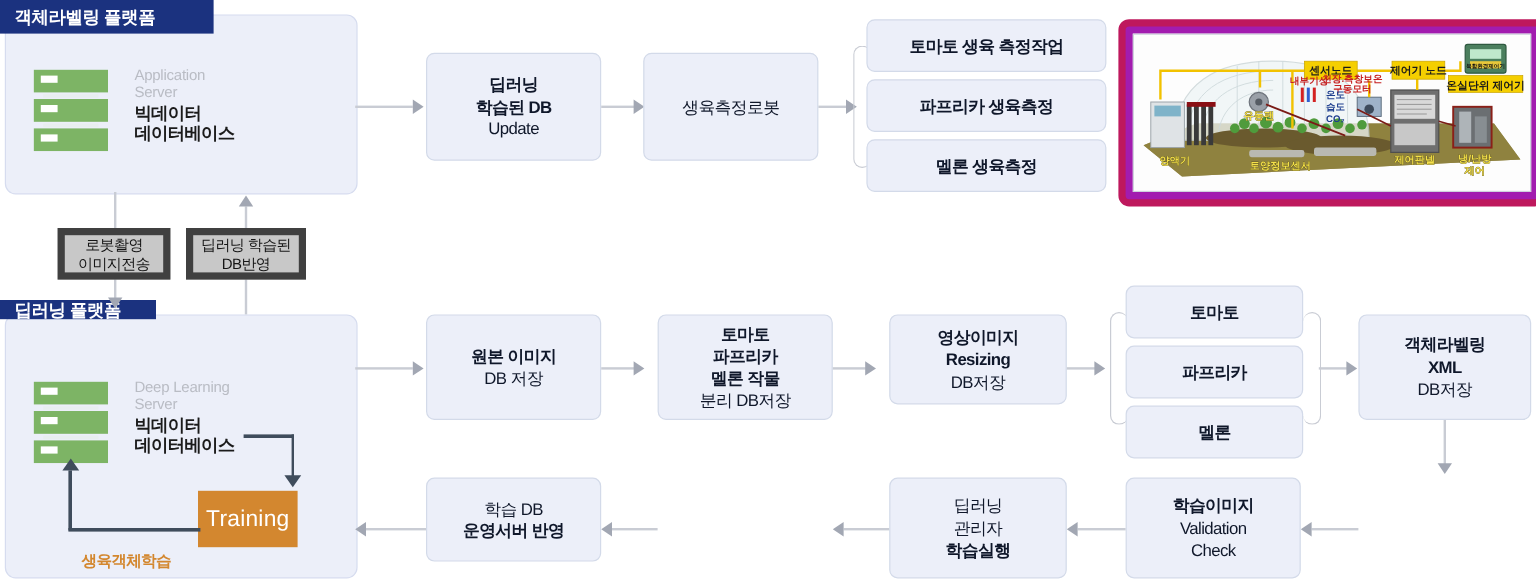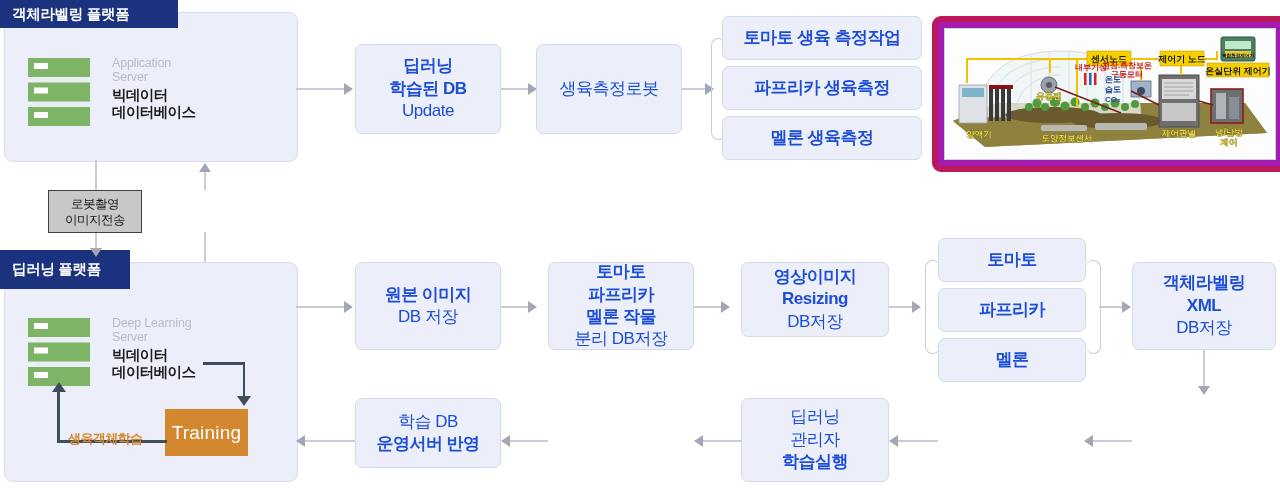--- a/index.html
+++ b/index.html
@@ -44,33 +44,33 @@
   .box{
     position:absolute;
     background:#eceff9;
     border:1px solid #d3dae9;
     border-radius:7px;
     display:flex;
     align-items:center;
     justify-content:center;
     text-align:center;
     box-sizing:border-box;
-    color:#1d4ed8;
+    color:#0f172a;
     line-height:1.32;
     letter-spacing:-0.5px;
-    font-size:17px;
+    font-size:14px;
   }
   .box .b{font-weight:bold;}
   .box .n{font-weight:normal;}
 
   
   .glabel{
     position:absolute;
     background:#c8c8c8;
-    border:1px solid #404040;
+    border:6px solid #404040;
     color:#151515;
     display:flex;align-items:center;justify-content:center;
     text-align:center;
     font-size:12.5px;
     line-height:1.28;
     letter-spacing:-0.5px;
     box-sizing:border-box;
   }
 
   
@@ -137,21 +137,21 @@
     <rect x="8" y="45" width="46" height="3" fill="#e8eef0"></rect>
   </svg>
   <div class="srv-label" style="left:112px;top:56px;">
     <div class="srv-sub">Application</div>
     <div class="srv-sub">Server</div>
     <div class="srv-main">빅데이터</div>
     <div class="srv-main" style="margin-top:1px;">데이터베이스</div>
   </div>
 
   <div class="panel" style="left:4px;top:262px;width:292px;height:218px;"></div>
-  <div class="panel-title" style="left:0px;top:250px;width:130px;height:39px;font-size:14.5px;">딥러닝 플랫폼</div>
+  <div class="panel-title" style="left:0px;top:250px;width:130px;height:16px;font-size:14.5px;">딥러닝 플랫폼</div>
 
   <svg class="srv" style="left:28px;top:318px;" width="62" height="68" viewBox="0 0 62 68">
     <rect x="0" y="0" width="62" height="19" fill="#7db465"></rect>
     <rect x="0" y="24.5" width="62" height="19" fill="#7db465"></rect>
     <rect x="0" y="49" width="62" height="19" fill="#7db465"></rect>
     <rect x="6" y="5" width="14" height="6" fill="#ffffff"></rect>
     <rect x="6" y="29.5" width="14" height="6" fill="#ffffff"></rect>
     <rect x="6" y="54" width="14" height="6" fill="#ffffff"></rect>
     <rect x="8" y="20.5" width="46" height="3" fill="#e8eef0"></rect>
     <rect x="8" y="45" width="46" height="3" fill="#e8eef0"></rect>
@@ -166,35 +166,41 @@
   <div class="training" style="left:165px;top:409px;width:83px;height:47px;">Training</div>
 
   <div class="tr-line" style="left:203px;top:362px;width:42px;height:2.5px;"></div>
   <div class="tr-line" style="left:212.5px;top:362px;width:2.5px;height:0px;"></div>
   <div class="tr-line" style="left:242.5px;top:362px;width:2.5px;height:35px;"></div>
   <div class="tr-ah tr-ah-d" style="left:237px;top:396px;"></div>
 
   <div class="tr-line" style="left:57px;top:440px;width:110px;height:2.5px;"></div>
   <div class="tr-line" style="left:57px;top:392px;width:2.5px;height:50px;"></div>
   <div class="tr-ah tr-ah-u" style="left:51.5px;top:382px;"></div>
-  <div class="tr-cap" style="left:68px;top:430px;">생육객체학습</div>
+  <div class="tr-cap" style="left:68px;top:459px;">생육객체학습</div>
 
   <div class="ln lnv" style="left:95px;top:160px;height:32px;"></div>
   <div class="ln lnv" style="left:95px;top:232px;height:18px;"></div>
   <div class="ah ah-d" style="left:89.7px;top:248px;"></div>
   <div class="glabel" style="left:48px;top:190px;width:94px;height:43px;">
     <div>
       <div>로봇촬영</div>
       <div>이미지전송</div>
     </div>
   </div>
 
   <div class="ln lnv" style="left:204px;top:232px;height:30px;"></div>
   <div class="ln lnv" style="left:204px;top:172px;height:18px;"></div>
   <div class="ah ah-u" style="left:198.7px;top:163px;"></div>
+  <div class="glabel" style="left:155px;top:190px;width:100px;height:43px;">
+    <div>
+      <div>딥러닝 학습된</div>
+      <div>DB반영</div>
+    </div>
+  </div>
 
   <div class="ln lnh" style="left:296px;top:88px;width:48px;"></div>
   <div class="ah ah-r" style="left:344px;top:82.5px;"></div>
 
   <div class="box" style="left:355px;top:44px;width:146px;height:90px;">
     <div>
       <div class="b">딥러닝</div>
       <div class="b">학습된 DB</div>
       <div class="n">Update</div>
     </div>
@@ -429,20 +435,27 @@
     </div>
   </div>
 
   <div class="ln lnv" style="left:1203px;top:350px;height:38px;"></div>
   <div class="ah ah-d" style="left:1198px;top:386px;"></div>
 
 
   <div class="ln lnh" style="left:1093px;top:440px;width:39px;"></div>
   <div class="ah ah-l" style="left:1084px;top:434.5px;"></div>
 
+  <div class="box" style="left:938px;top:398px;width:146px;height:84px;">
+    <div>
+      <div class="b">학습이미지</div>
+      <div class="n">Validation</div>
+      <div class="n">Check</div>
+    </div>
+  </div>
 
   <div class="ln lnh" style="left:898px;top:440px;width:40px;"></div>
   <div class="ah ah-l" style="left:889px;top:434.5px;"></div>
 
   <div class="box" style="left:741px;top:398px;width:148px;height:84px;">
     <div>
       <div class="n">딥러닝</div>
       <div class="n">관리자</div>
       <div class="b">학습실행</div>
     </div>

